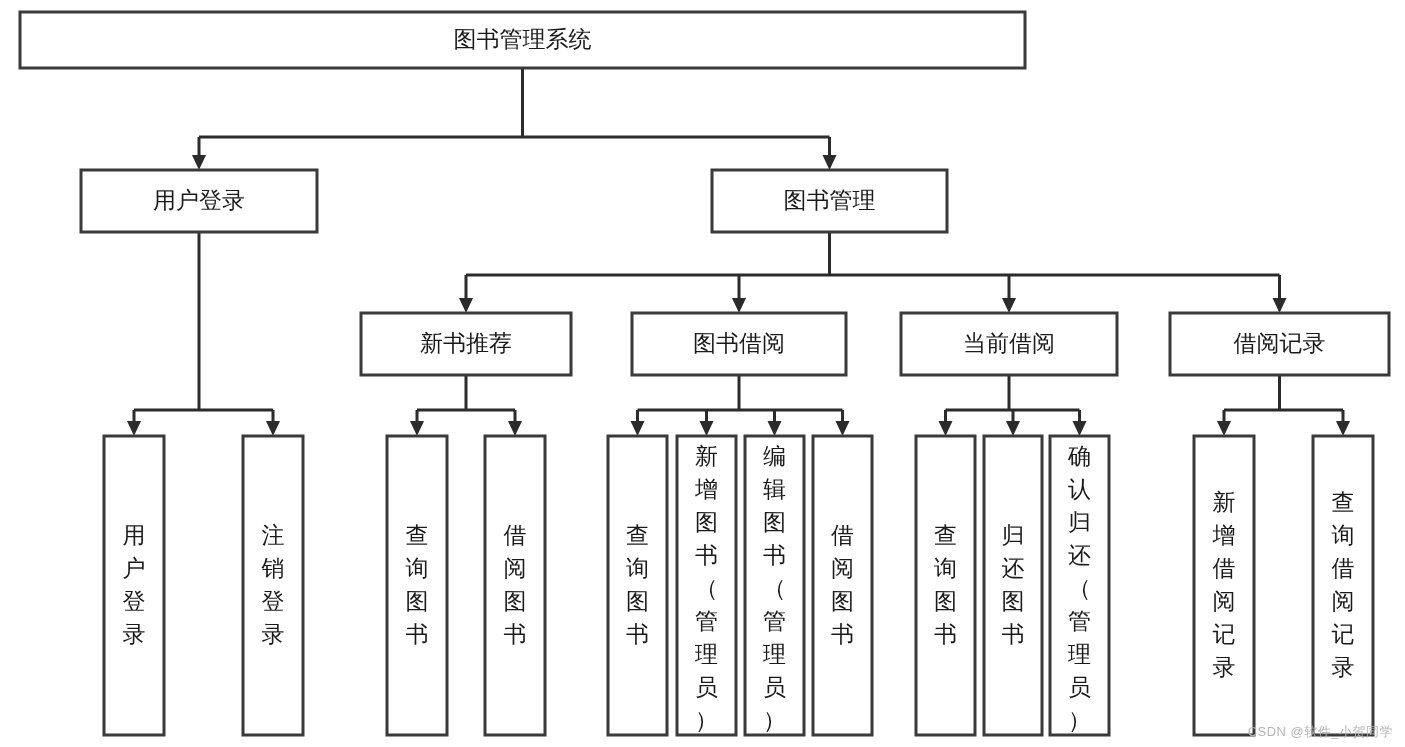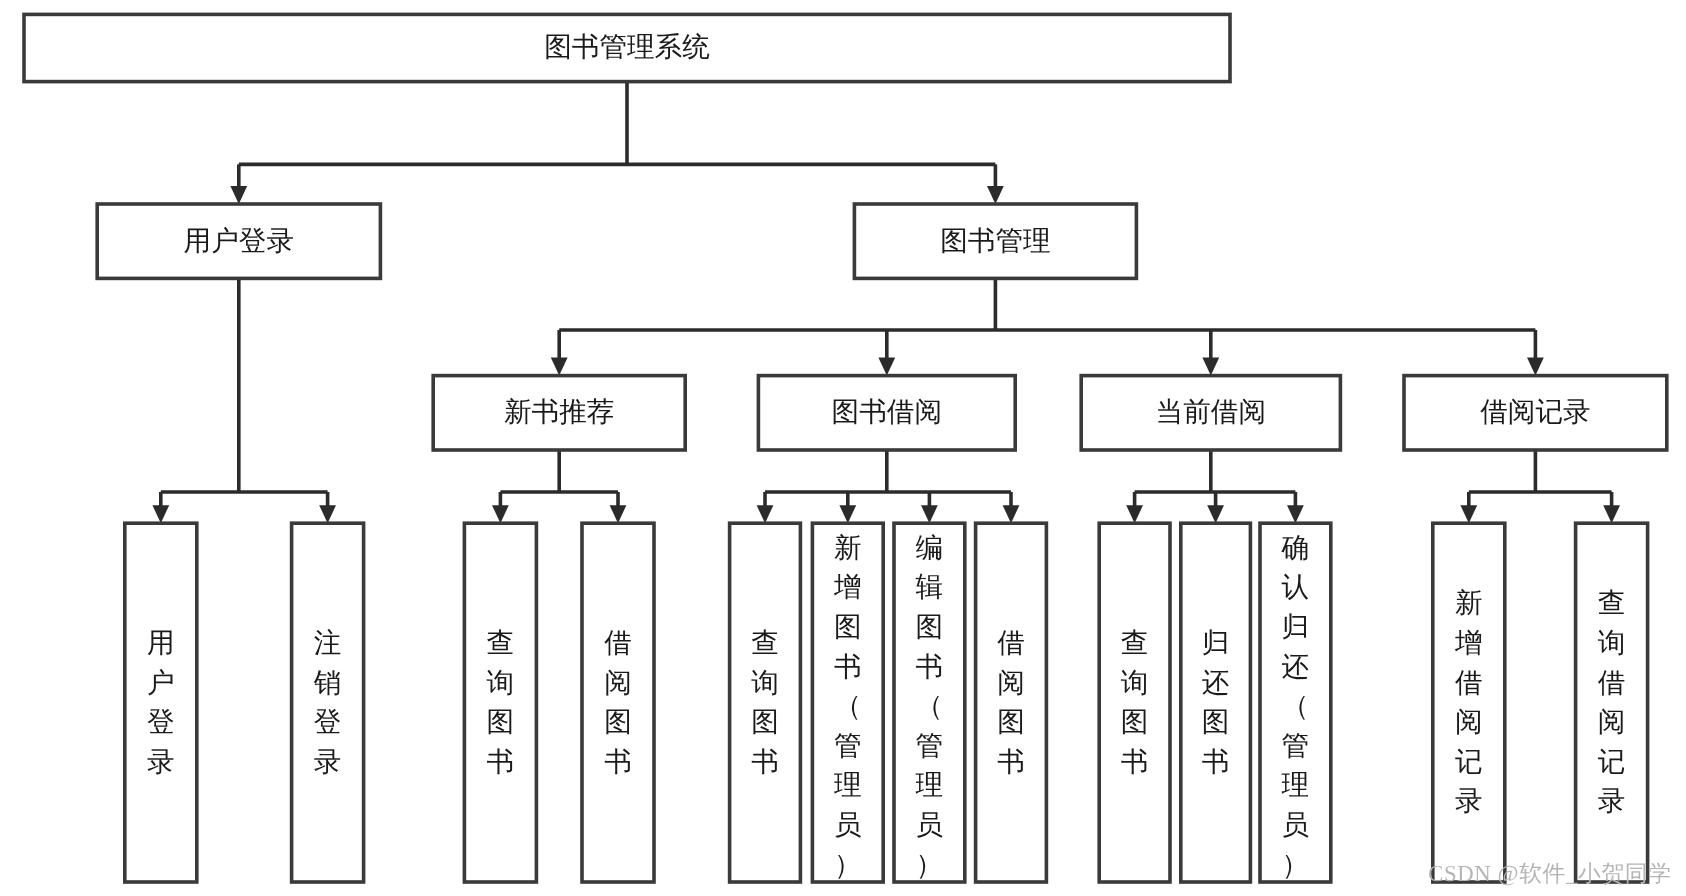--- a/index.html
+++ b/index.html
@@ -50,22 +50,22 @@
     fill: none;
   }
   .arrow-head {
     fill: #2b2b2b;
     stroke: none;
   }
   .watermark {
     position: absolute;
     right: 12px;
     bottom: 6px;
-    font-family: Liberation Serif, serif;
-    font-size: 19px;
+    font-family: Liberation Sans, sans-serif;
+    font-size: 13px;
     color: #b5b5b5;
     white-space: nowrap;
     letter-spacing: 0.5px;
   }
 </style>
 </head>
 <body>
 
 <div id="diagram-root">
   <svg id="flow" viewBox="0 0 1405 747" xmlns="http://www.w3.org/2000/svg">

